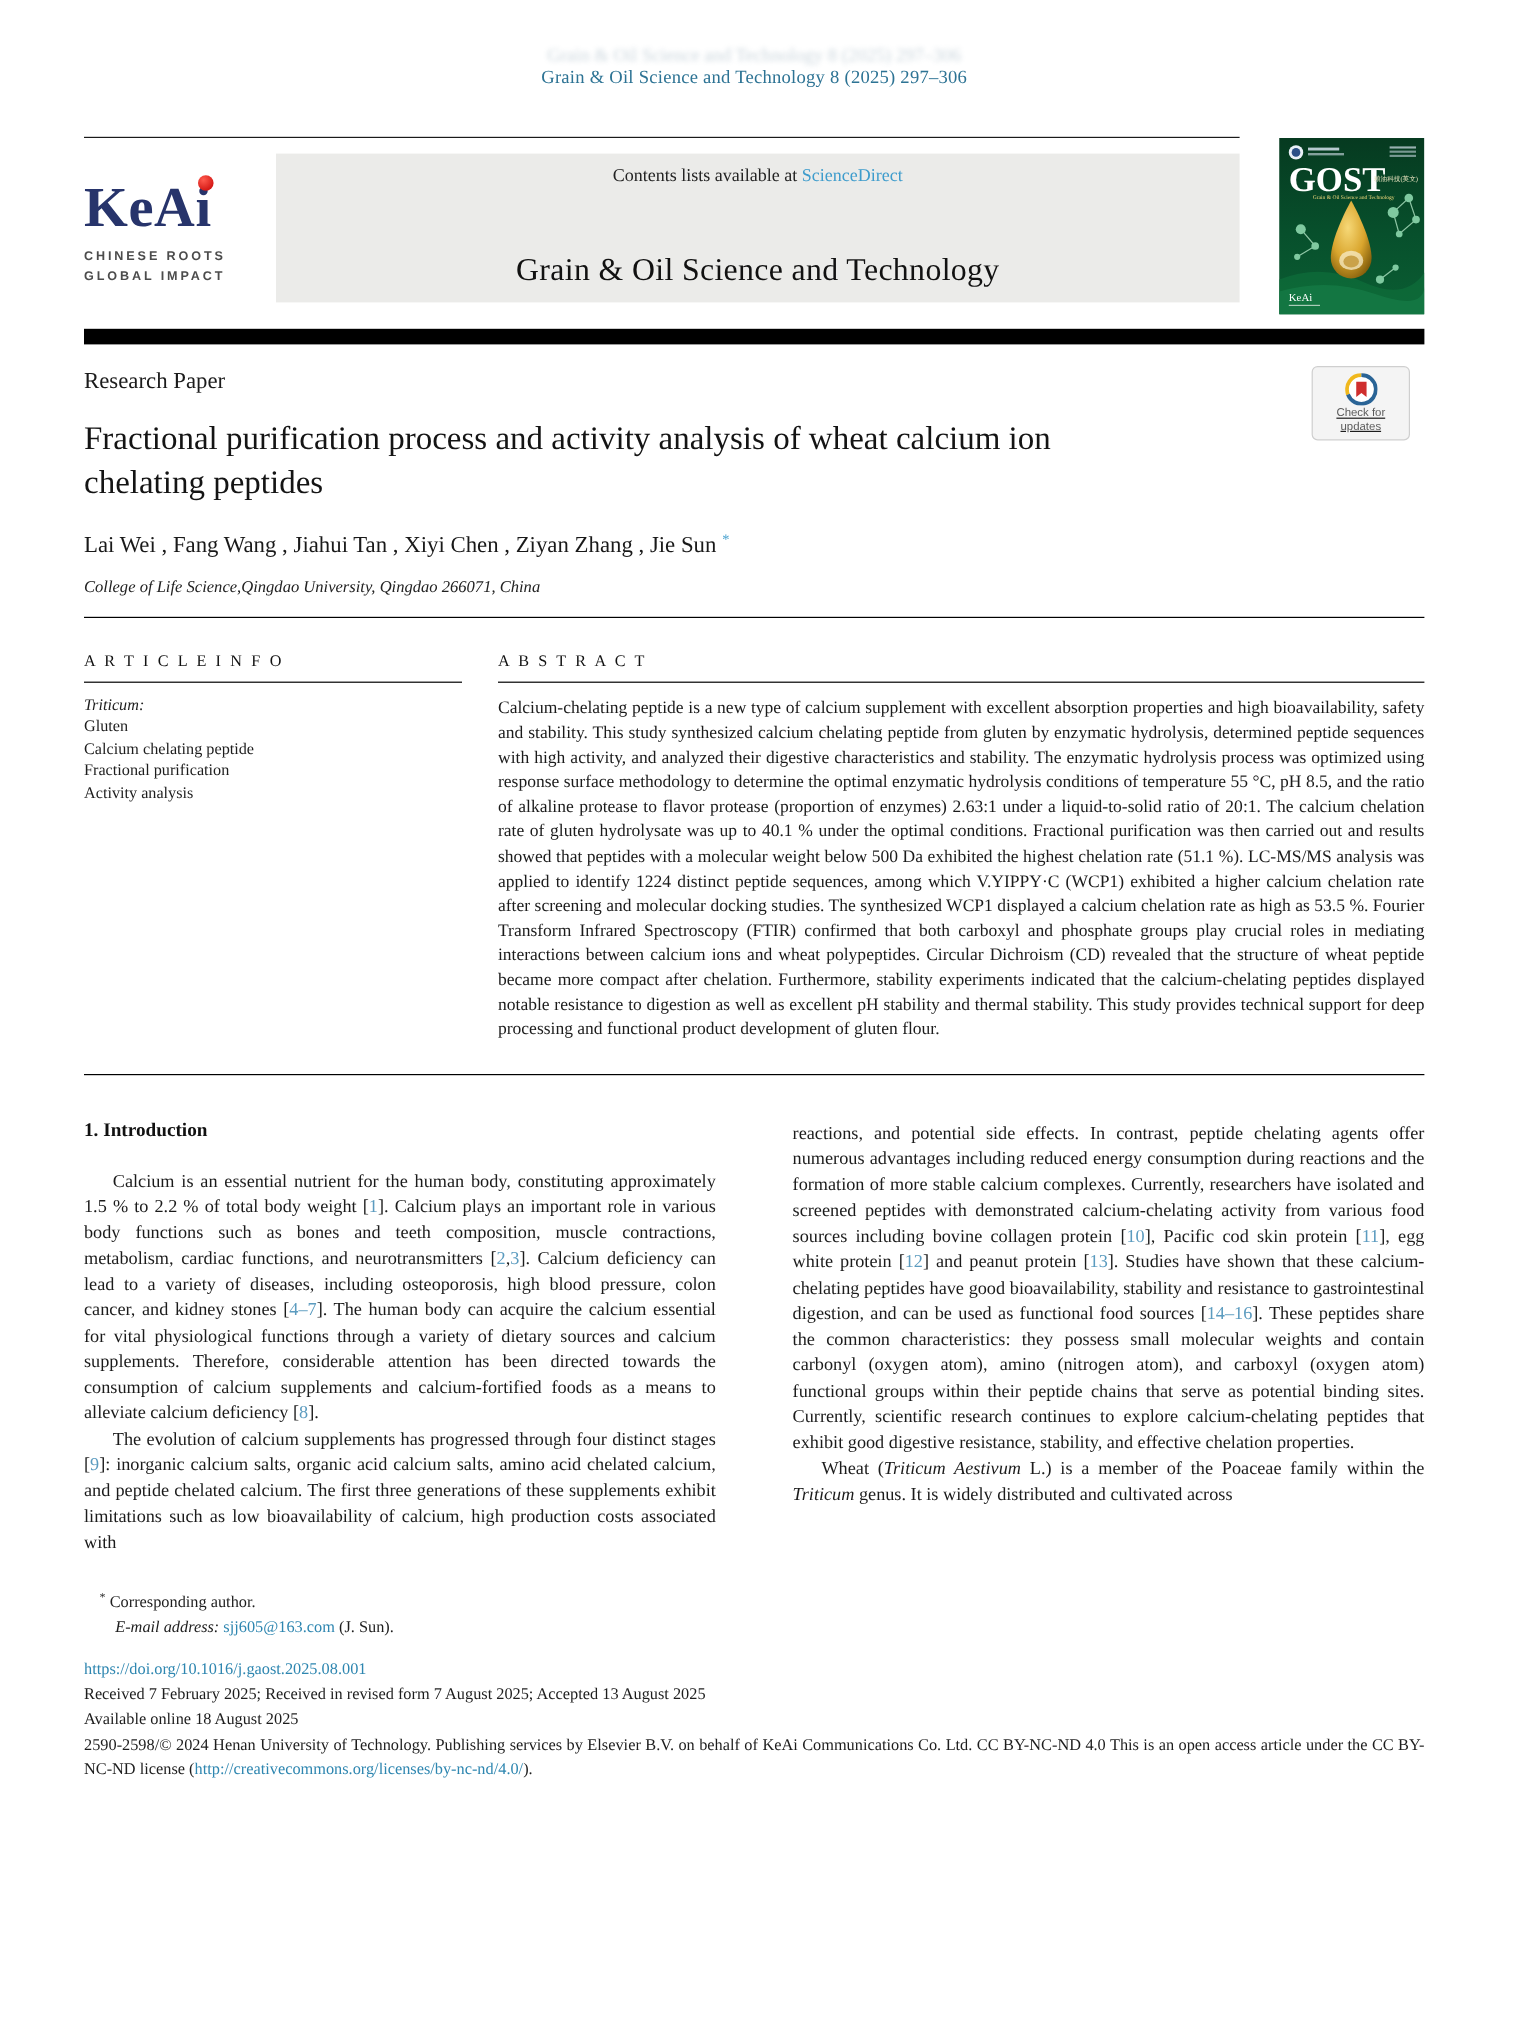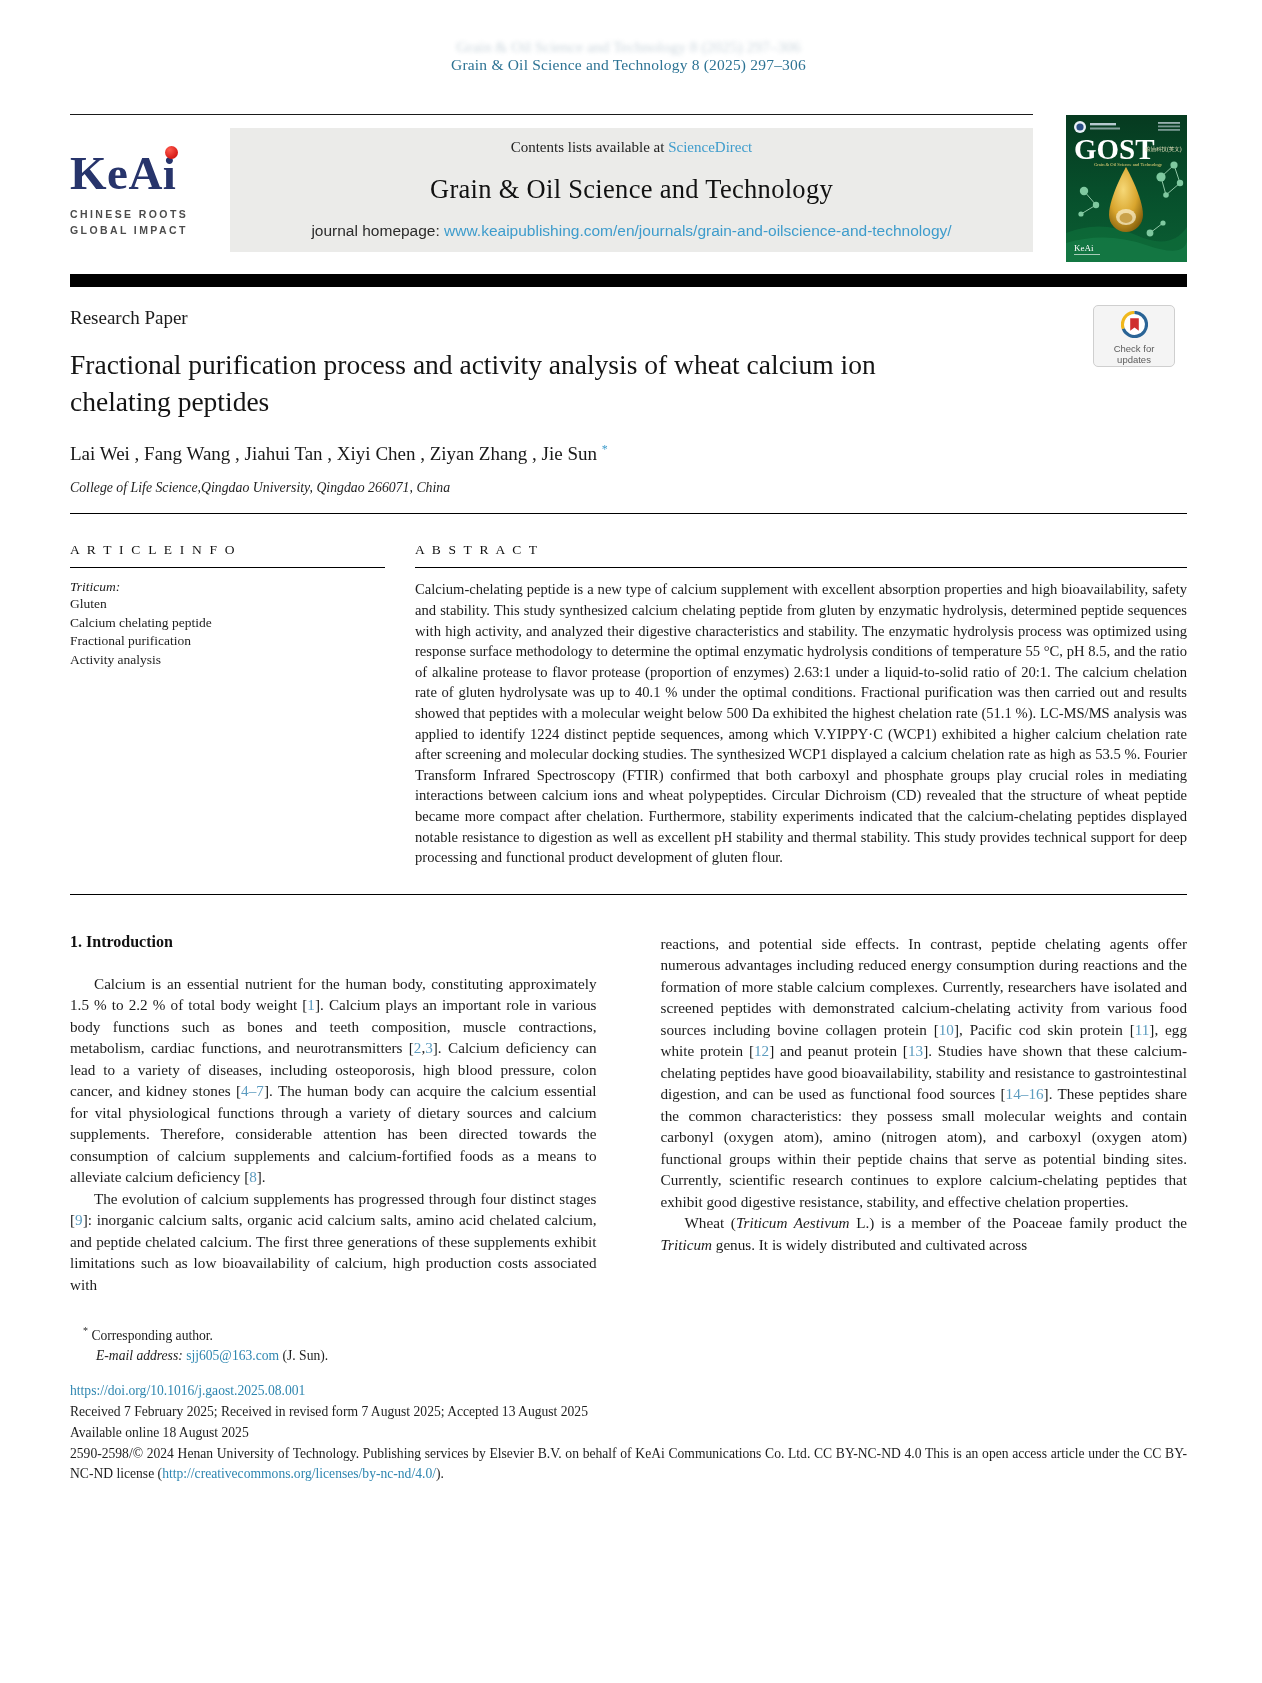--- a/index.html
+++ b/index.html
@@ -39,22 +39,22 @@
   .cover-box{flex:0 0 121px;width:121px;height:147px;margin-left:33px;margin-top:-13px;
     box-shadow:0 0 0 1px #9db3a6 inset;}
   .thick-bar{height:13px;background:#000;margin-top:12px;}
 
   
   .research-row{position:relative;margin-top:20px;height:26px;}
   .research-label{font-size:19px;color:#1b1b1b;}
   .updates-badge{
     position:absolute;right:12px;top:-2px;width:82px;height:62px;
     background:#f4f4f4;border:1px solid #cfcfcf;border-radius:5px;
-    display:flex;flex-direction:column;align-items:center;justify-content:space-between;
-    padding-top:5px;box-sizing:border-box;cursor:pointer;
+    display:flex;flex-direction:column;align-items:center;justify-content:flex-start;
+    padding-top:5px;box-sizing:border-box;cursor:pointer;text-decoration:underline;
   }
   .updates-text{font-family:"Liberation Sans",sans-serif;font-size:9.5px;color:#5b5b5b;
     text-align:center;line-height:1.15;width:54px;margin-top:2px;}
   .title{margin-top:14px;font-size:27.5px;line-height:1.33;color:#141414;max-width:905px;}
   .authors{margin-top:22px;font-size:19px;color:#191919;}
   .authors sup{color:#3e9ccc;font-size:12px;}
   .affil{margin-top:15px;font-size:13.8px;font-style:italic;color:#222;}
   .rule-full{border-top:1.2px solid #000;margin-top:17px;}
 
   
@@ -110,23 +110,20 @@
           <div>CHINESE ROOTS</div>
           <div>GLOBAL IMPACT</div>
         </div>
       </div>
 
       <div class="banner">
         <div class="banner-contents">
           <span>Contents lists available at </span><span class="link-blue">ScienceDirect</span>
         </div>
         <div class="banner-title">Grain &amp; Oil Science and Technology</div>
-        <div class="banner-home">
-          <span>journal homepage: </span><span class="link-blue">www.keaipublishing.com/en/journals/grain-and-oilscience-and-technology/</span>
-        </div>
       </div>
 
       <div class="cover-box">
         <svg width="121" height="147" viewBox="0 0 121 147">
           <defs>
             <linearGradient id="covbg" x1="0" y1="0" x2="0" y2="1">
               <stop offset="0" stop-color="#063a20"></stop>
               <stop offset="0.55" stop-color="#07502c"></stop>
               <stop offset="1" stop-color="#0b5e33"></stop>
             </linearGradient>
@@ -225,21 +222,21 @@
   </div>
 
   <div class="intro">
     <div class="col">
       <h2>1. Introduction</h2>
       <p class="body-p indent"><span>Calcium is an essential nutrient for the human body, constituting approximately 1.5 % to 2.2 % of total body weight [</span><span class="ref">1</span><span>]. Calcium plays an important role in various body functions such as bones and teeth composition, muscle contractions, metabolism, cardiac functions, and neurotransmitters [</span><span class="ref">2</span><span>,</span><span class="ref">3</span><span>]. Calcium deficiency can lead to a variety of diseases, including osteoporosis, high blood pressure, colon cancer, and kidney stones [</span><span class="ref">4–7</span><span>]. The human body can acquire the calcium essential for vital physiological functions through a variety of dietary sources and calcium supplements. Therefore, considerable attention has been directed towards the consumption of calcium supplements and calcium-fortified foods as a means to alleviate calcium deficiency [</span><span class="ref">8</span><span>].</span></p>
       <p class="body-p indent"><span>The evolution of calcium supplements has progressed through four distinct stages [</span><span class="ref">9</span><span>]: inorganic calcium salts, organic acid calcium salts, amino acid chelated calcium, and peptide chelated calcium. The first three generations of these supplements exhibit limitations such as low bioavailability of calcium, high production costs associated with</span></p>
     </div>
     <div class="col">
       <p class="body-p"><span>reactions, and potential side effects. In contrast, peptide chelating agents offer numerous advantages including reduced energy consumption during reactions and the formation of more stable calcium complexes. Currently, researchers have isolated and screened peptides with demonstrated calcium-chelating activity from various food sources including bovine collagen protein [</span><span class="ref">10</span><span>], Pacific cod skin protein [</span><span class="ref">11</span><span>], egg white protein [</span><span class="ref">12</span><span>] and peanut protein [</span><span class="ref">13</span><span>]. Studies have shown that these calcium-chelating peptides have good bioavailability, stability and resistance to gastrointestinal digestion, and can be used as functional food sources [</span><span class="ref">14–16</span><span>]. These peptides share the common characteristics: they possess small molecular weights and contain carbonyl (oxygen atom), amino (nitrogen atom), and carboxyl (oxygen atom) functional groups within their peptide chains that serve as potential binding sites. Currently, scientific research continues to explore calcium-chelating peptides that exhibit good digestive resistance, stability, and effective chelation properties.</span></p>
-      <p class="body-p indent"><span>Wheat (</span><span class="it">Triticum Aestivum</span><span> L.) is a member of the Poaceae family product the </span><span class="it">Triticum</span><span> genus. It is widely distributed and cultivated across</span></p>
+      <p class="body-p indent"><span>Wheat (</span><span class="it">Triticum Aestivum</span><span> L.) is a member of the Poaceae family within the </span><span class="it">Triticum</span><span> genus. It is widely distributed and cultivated across</span></p>
     </div>
   </div>
 
   <div class="footnotes">
     <div class="fn-corr">
       <sup>*</sup>
       <span>Corresponding author.</span>
     </div>
     <div class="fn-mail">
       <span class="em-lab">E-mail address:</span>

